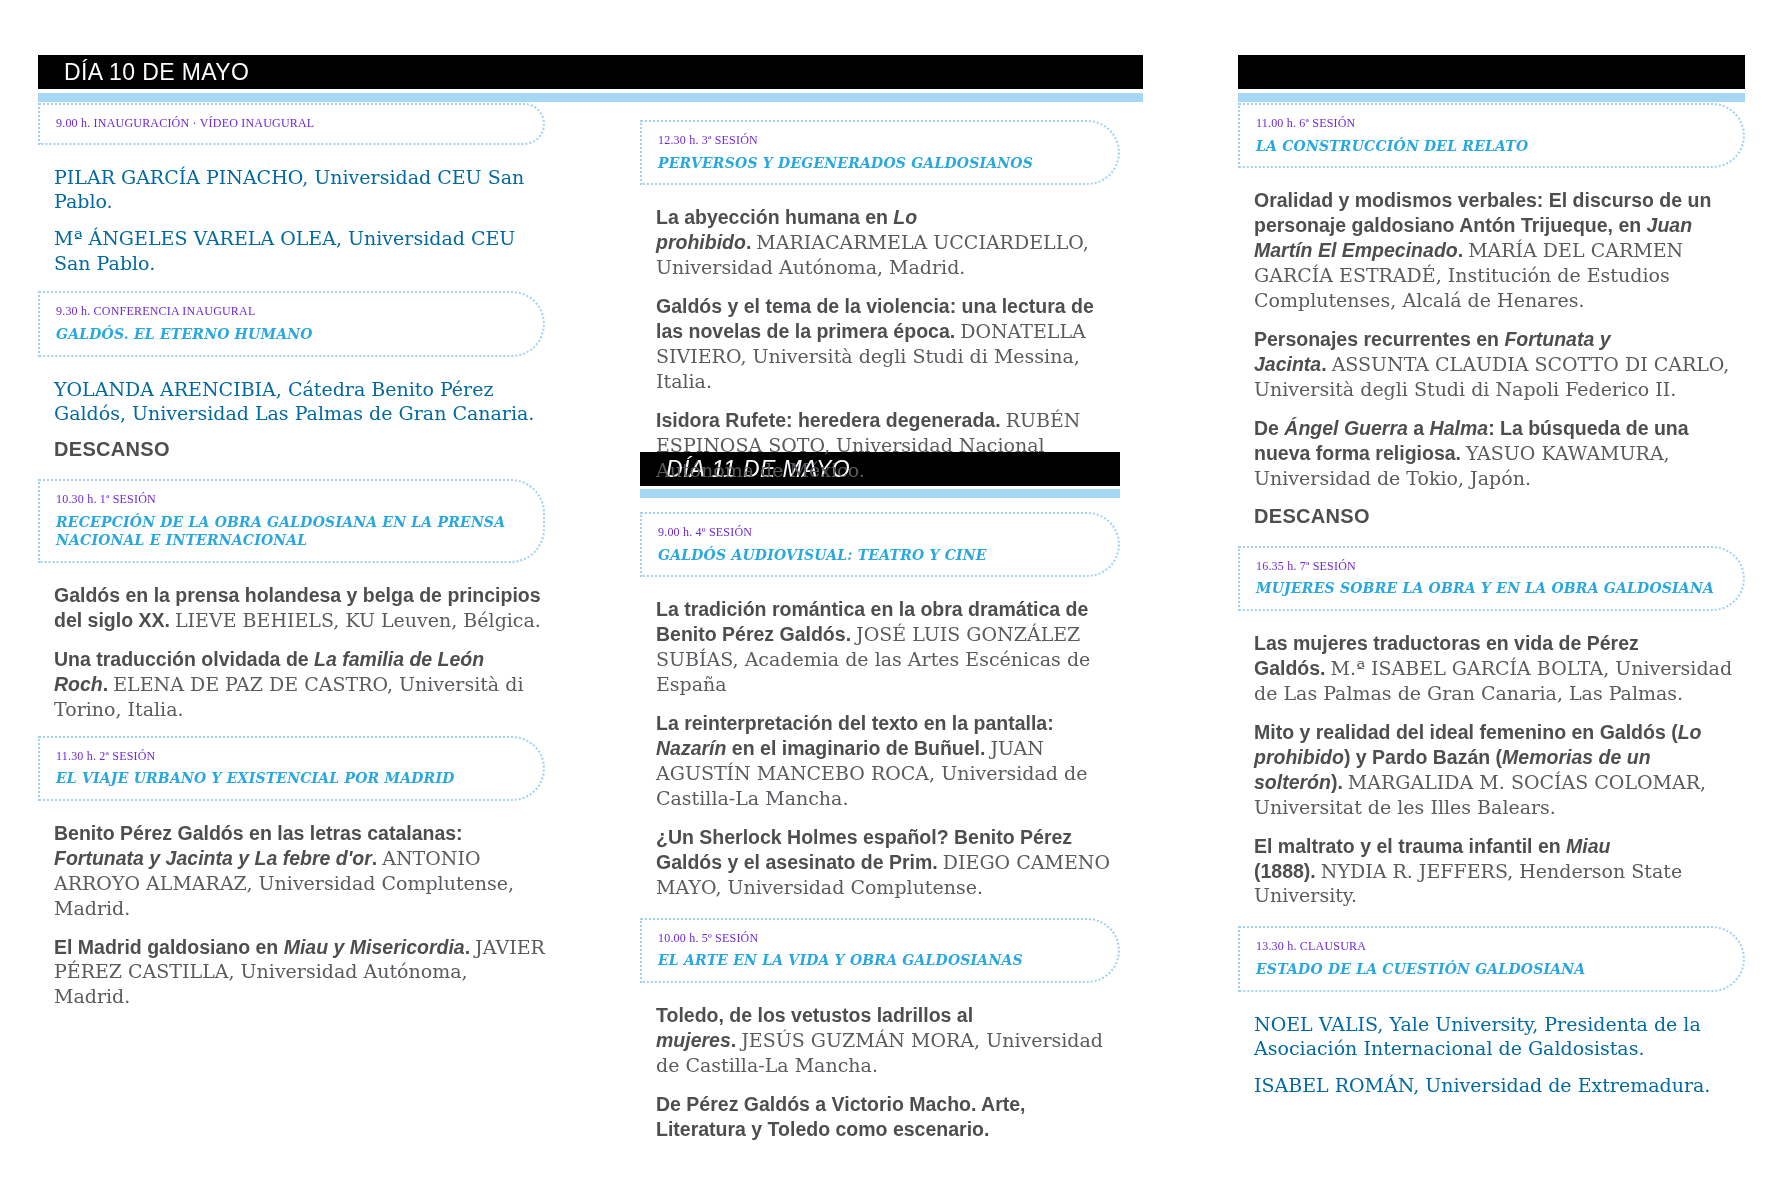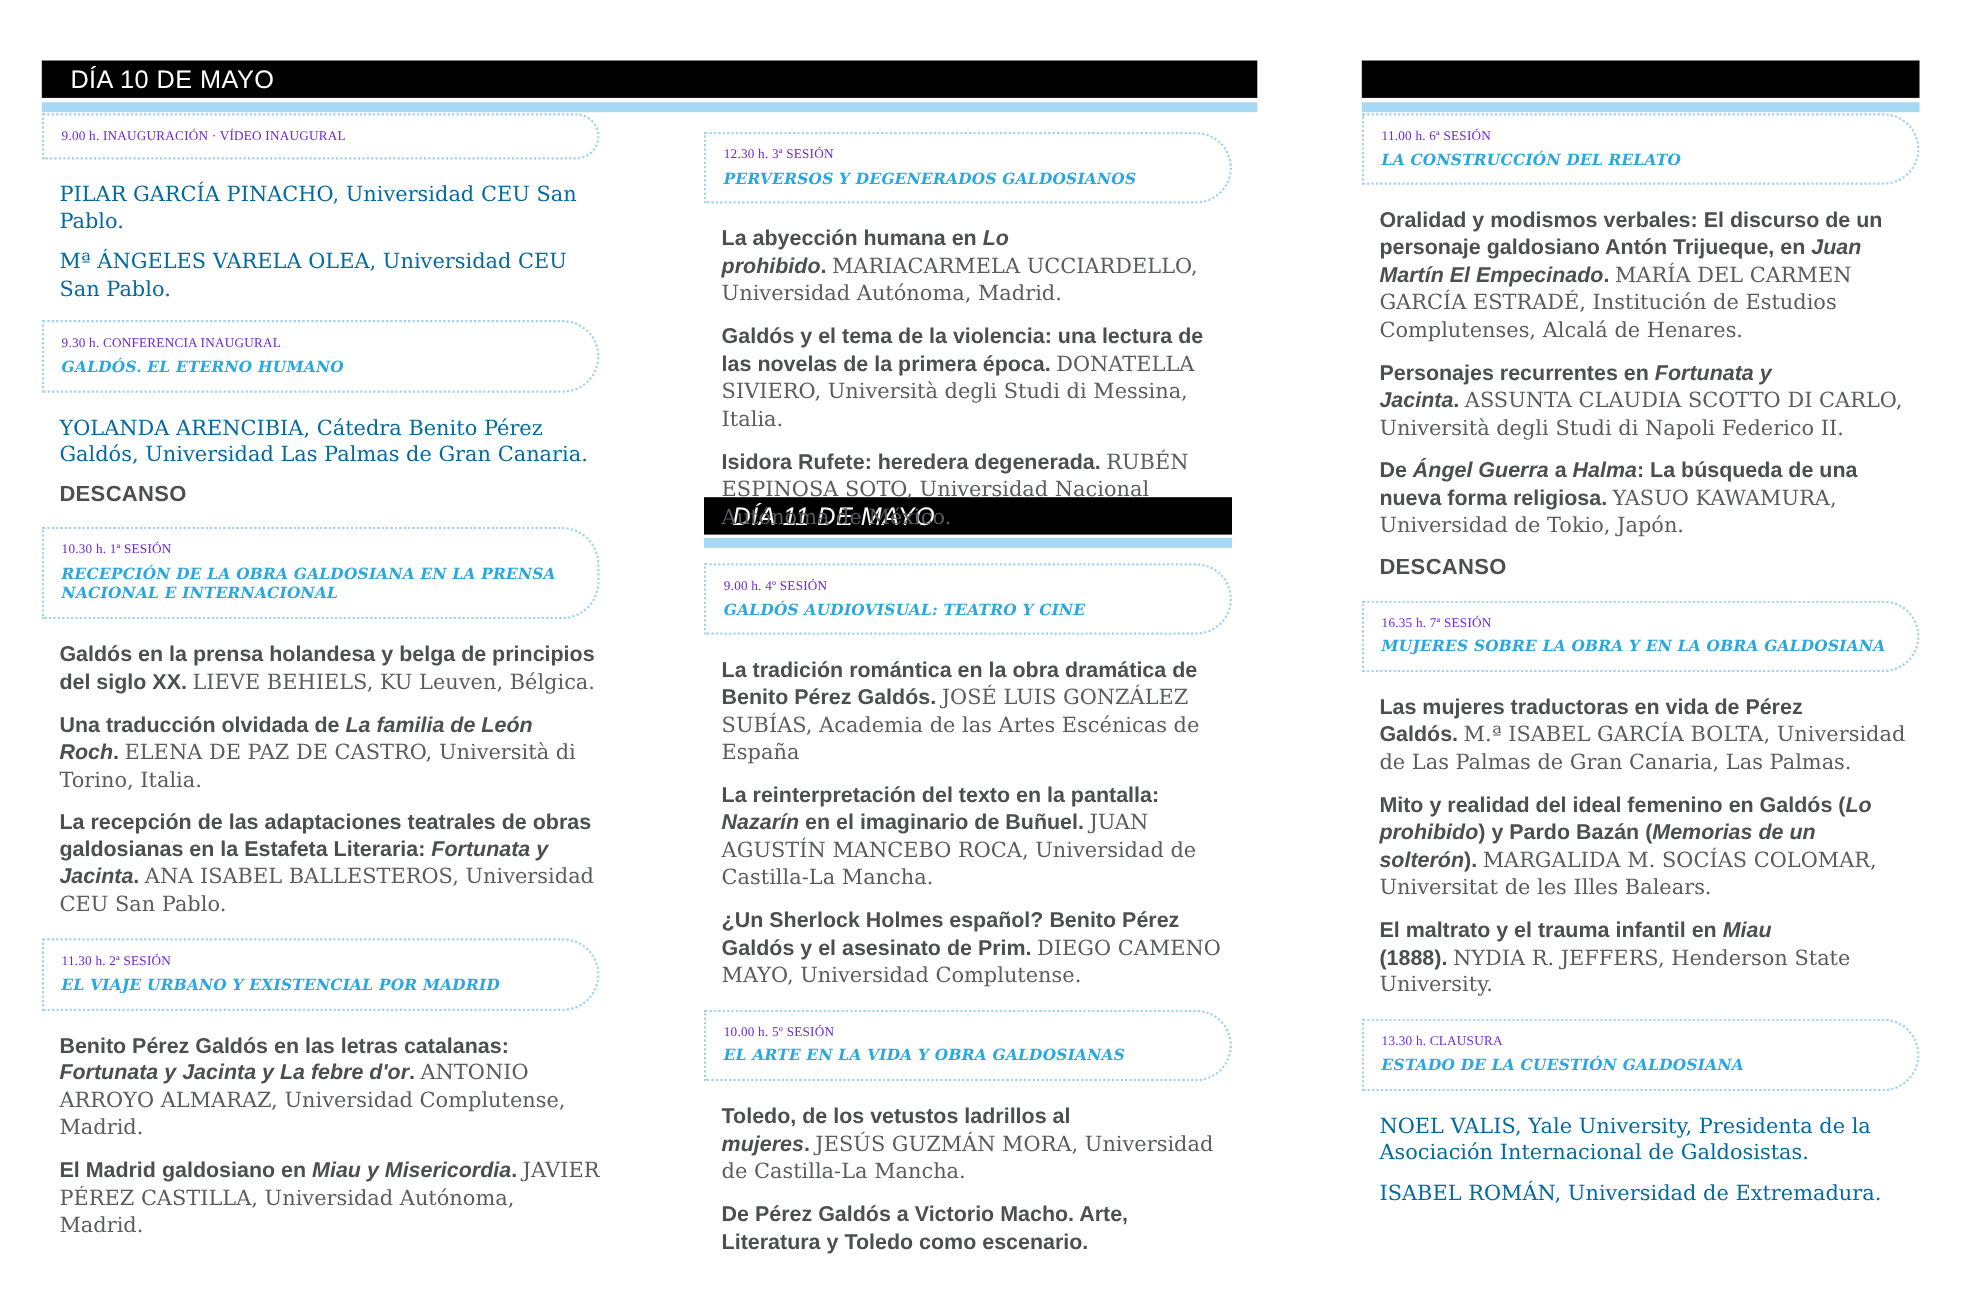--- a/index.html
+++ b/index.html
@@ -71,23 +71,20 @@
       <div class="session-title">RECEPCIÓN DE LA OBRA GALDOSIANA EN LA PRENSA NACIONAL E INTERNACIONAL</div>
     </div>
 
     <div class="body-text">
       <p class="talk">
         <span class="talk-title"><span>Galdós en la prensa holandesa y belga de principios del siglo XX.</span></span><span class="talk-speaker">LIEVE BEHIELS, KU Leuven, Bélgica.</span>
       </p>
       <p class="talk">
         <span class="talk-title"><span>Una traducción olvidada de </span><span class="it">La familia de León Roch</span><span>.</span></span><span class="talk-speaker">ELENA DE PAZ DE CASTRO, Università di Torino, Italia.</span>
       </p>
-      <p class="talk" style="margin-bottom:18px;">
-        <span class="talk-title"><span>La recepción de las adaptaciones teatrales de obras galdosianas en la Estafeta Literaria: </span><span class="it">Fortunata y Jacinta</span><span>.</span></span><span class="talk-speaker">ANA ISABEL BALLESTEROS, Universidad CEU San Pablo.</span>
-      </p>
     </div>
 
     <div class="session-box">
       <div class="session-time">11.30 h. 2ª SESIÓN</div>
       <div class="session-title">EL VIAJE URBANO Y EXISTENCIAL POR MADRID</div>
     </div>
 
     <div class="body-text">
       <p class="talk">
         <span class="talk-title"><span>Benito Pérez Galdós en las letras catalanas: </span><span class="it">Fortunata y Jacinta y La febre d'or</span><span>.</span></span><span class="talk-speaker">ANTONIO ARROYO ALMARAZ, Universidad Complutense, Madrid.</span>

